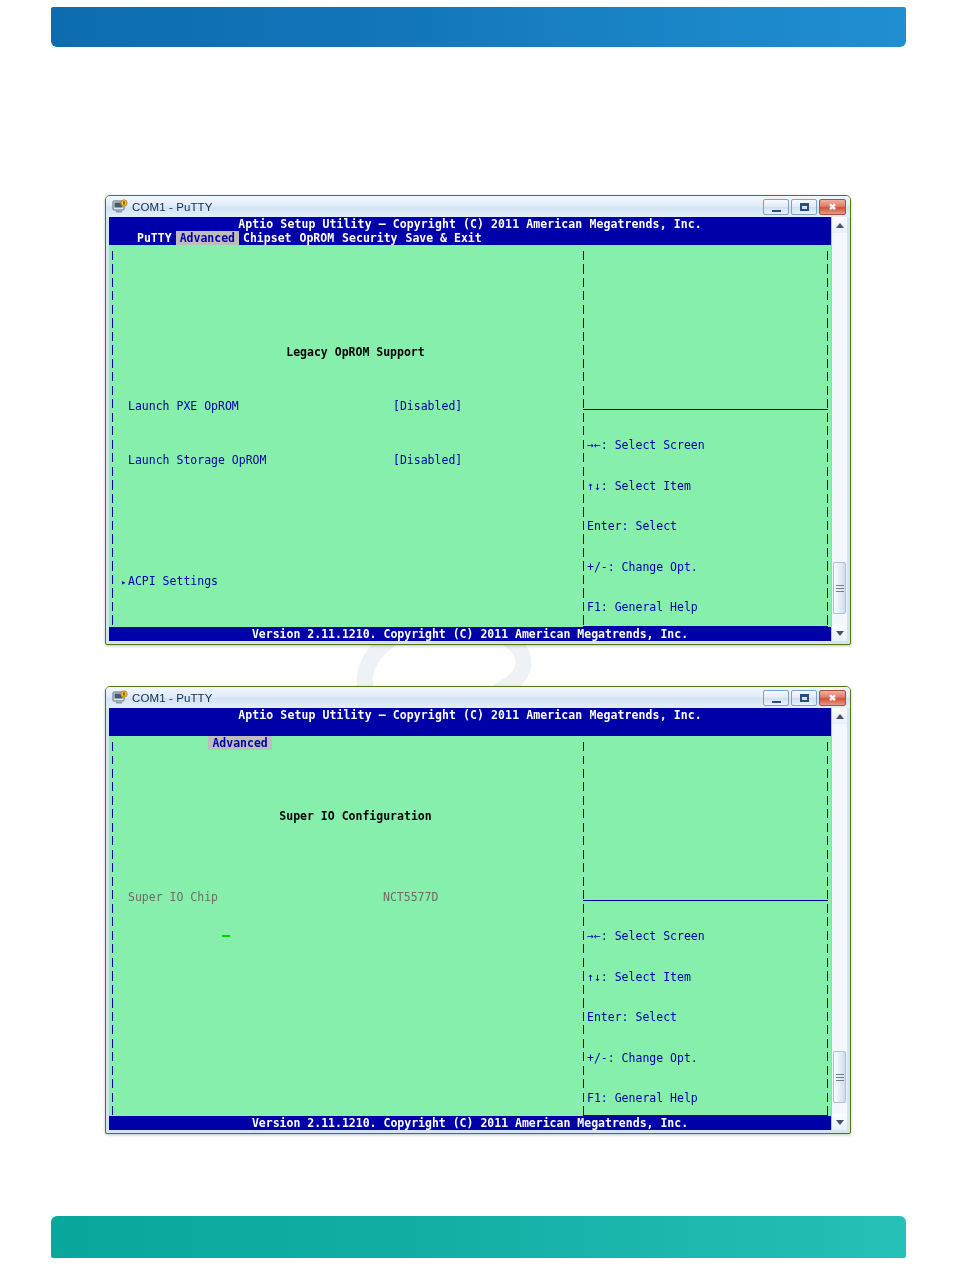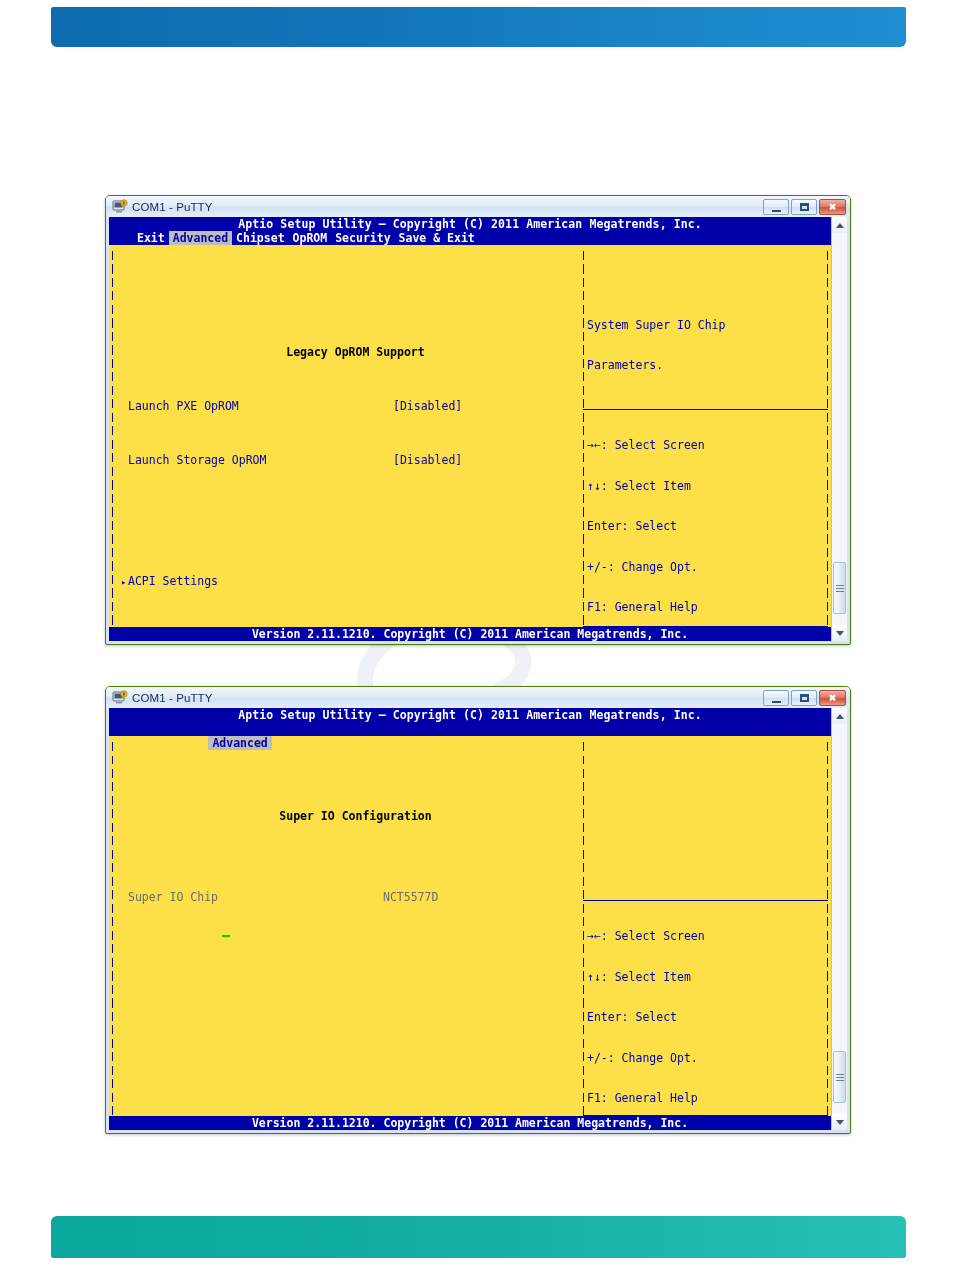--- a/index.html
+++ b/index.html
@@ -109,21 +109,21 @@
     position: absolute;
     left: 3px; right: 3px;
     top: 21px; bottom: 3px;
     display: flex;
     background: #bdbdbd;
   }
 
   
   .term {
     flex: 1 1 auto;
-    background: #fde047;
+    background: #86efac;
     position: relative;
     font-family: "DejaVu Sans Mono", "Liberation Mono", monospace;
     font-size: 11.5px;
     line-height: 13.5px;
     overflow: hidden;
   }
   .term-head {
     background: #0000a8;
     color: #ffffff;
     text-align: center;
@@ -317,21 +317,21 @@
       <span class="win-btn close">✖</span>
     </span>
   </div>
 
   <div class="client">
     <div class="term">
 
       <div class="term-head">Aptio Setup Utility – Copyright (C) 2011 American Megatrends, Inc.</div>
 
       <div class="menubar">
-        <span class="mi">Exit</span>
+        <span class="mi">PuTTY</span>
         <span class="mi active">Advanced</span>
         <span class="mi">Chipset</span>
         <span class="mi">OpROM</span>
         <span class="mi">Security</span>
         <span class="mi">Save &amp; Exit</span>
       </div>
 
       <div class="body-area">
 
         <div class="pane-left w1">
@@ -365,25 +365,20 @@
 
             
 
             
           </div>
         </div>
 
         <div class="pane-right">
           <div class="vrule dash" style="left:0px;"></div>
           <div class="vrule dash" style="right:3px;"></div>
-          <div class="help-rows">
-            <div class="row">&nbsp;</div>
-            <div class="row">System Super IO Chip</div>
-            <div class="row">Parameters.</div>
-          </div>
           <div class="hrule" style="top:158px;left:0;right:3px;"></div>
           <div class="help-rows" style="position:absolute;top:161px;left:0;right:0;">
             <div class="row">→←: Select Screen</div>
             <div class="row">↑↓: Select Item</div>
             <div class="row">Enter: Select</div>
             <div class="row">+/-: Change Opt.</div>
             <div class="row">F1: General Help</div>
             
             
             

